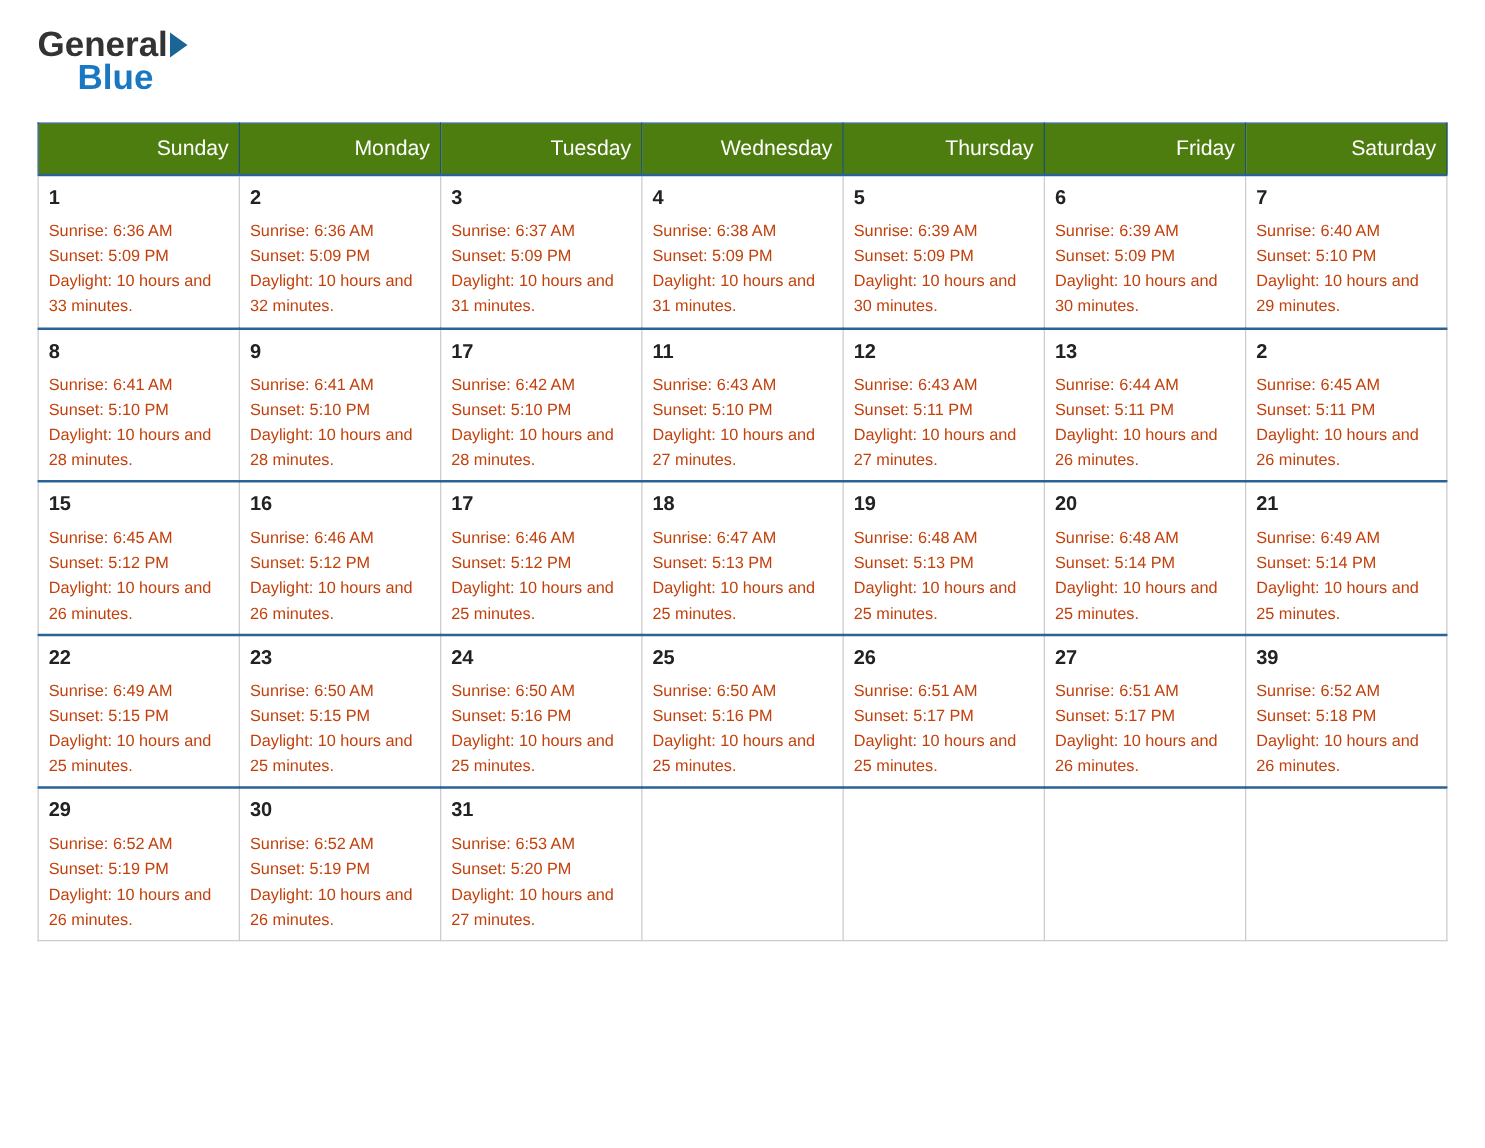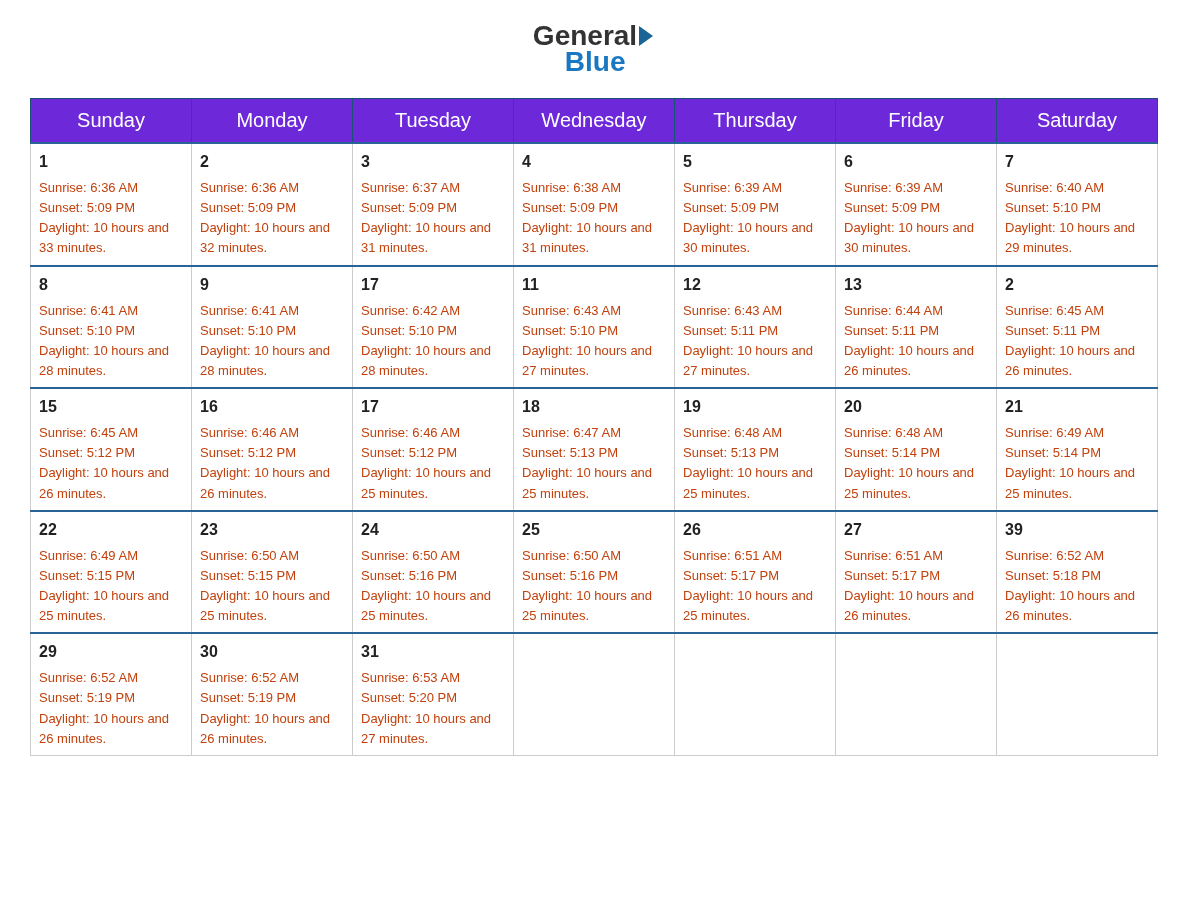--- a/index.html
+++ b/index.html
@@ -5,21 +5,21 @@
     * { box-sizing: border-box; margin: 0; padding: 0; }
     body {
       font-family: Arial, sans-serif;
       background: #fff;
       padding: 20px 30px;
       width: 1188px;
       min-height: 918px;
     }
     .header {
       display: flex;
-      justify-content: center;
+      justify-content: flex-start;
       align-items: flex-start;
       margin-bottom: 20px;
     }
     .logo {
       display: flex;
       flex-direction: column;
       align-items: flex-start;
     }
     .logo-text {
       font-size: 28px;
@@ -57,26 +57,26 @@
     .location-title {
       font-size: 22px;
       color: #555;
     }
     .calendar {
       width: 100%;
       border-collapse: collapse;
       border: 1px solid #aaa;
     }
     .calendar th {
-      background-color: #6d28d9;
+      background-color: #4d7c0f;
       color: #fff;
       padding: 10px 8px;
-      font-size: 20px;
+      font-size: 17px;
       font-weight: normal;
-      text-align: center;
+      text-align: right;
       border: 1px solid #1a5276;
     }
     .calendar td {
       vertical-align: top;
       padding: 6px 8px;
       border: 1px solid #ccc;
       width: 14.28%;
       min-height: 100px;
       font-size: 13px;
       color: #333;

